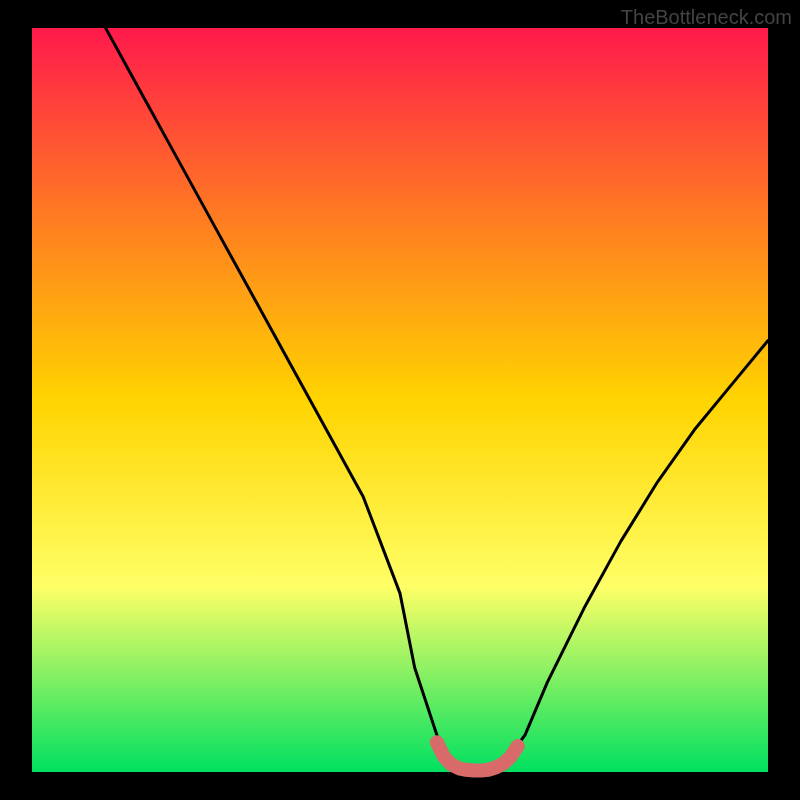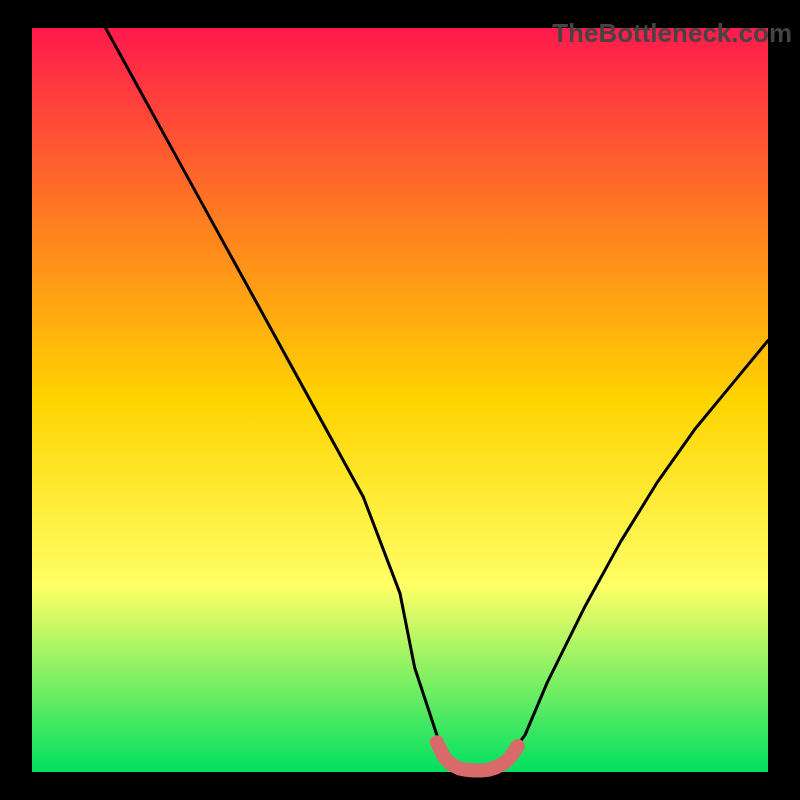--- a/index.html
+++ b/index.html
@@ -11,25 +11,25 @@
     font-family: Arial, Helvetica, sans-serif;
     overflow: hidden;
   }
   .stage {
     position: relative;
     width: 800px;
     height: 800px;
   }
   .watermark {
     position: absolute;
-    top: 18px;
+    top: 6px;
     right: 8px;
     color: #444;
-    font-size: 26px;
-    font-weight: 700;
+    font-size: 20px;
+    font-weight: 400;
     z-index: 30;
     user-select: none;
   }
   svg {
     position: absolute;
     left: 0;
     top: 0;
   }
 </style>
 </head>

